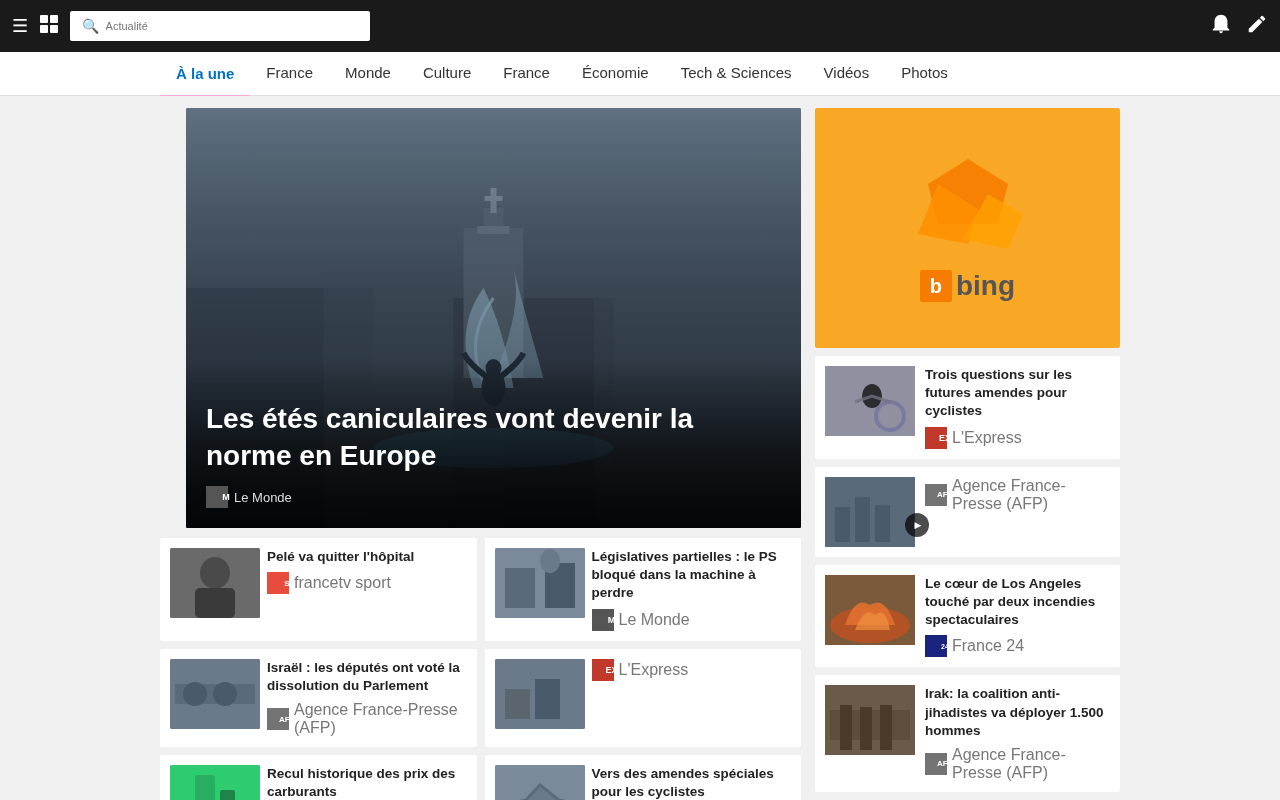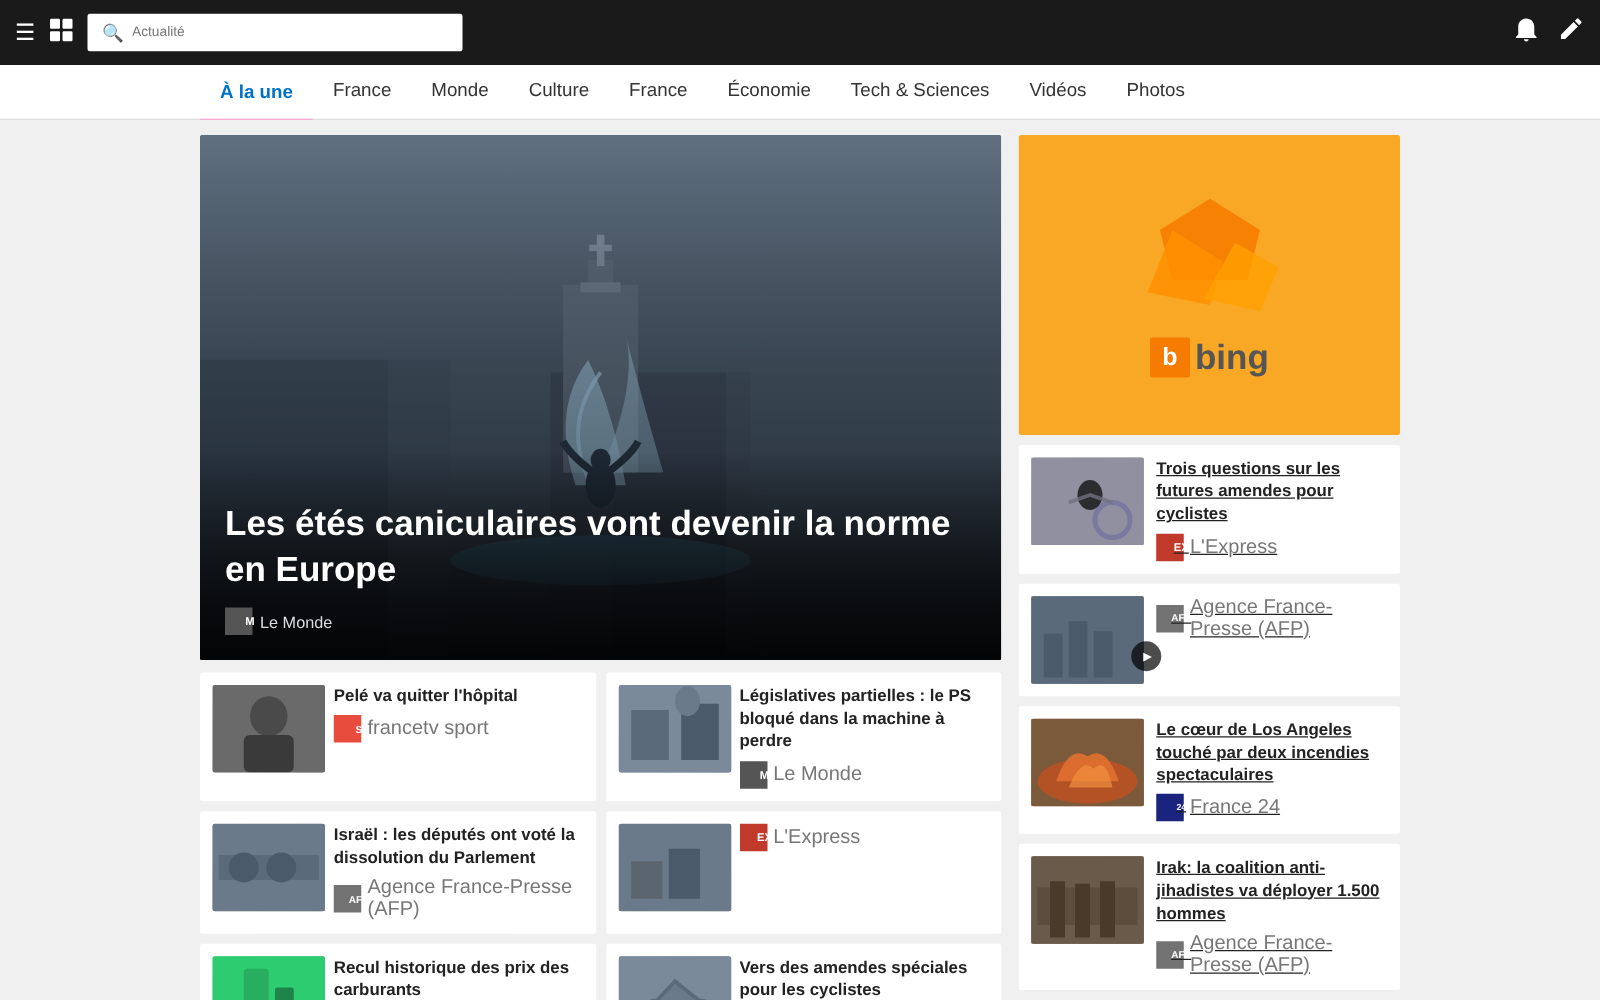--- a/index.html
+++ b/index.html
@@ -100,20 +100,21 @@
       min-width: 0;
     }
 
     
     .hero {
       position: relative;
       border-radius: 2px;
       overflow: hidden;
       cursor: pointer;
       margin-bottom: 10px;
+      margin-left: 26px;
     }
     .hero-image {
       width: 100%;
       height: 420px;
       background: linear-gradient(180deg, #4a6080 0%, #2c3e50 40%, #1a2a3a 100%);
       position: relative;
       overflow: hidden;
       display: flex;
       align-items: center;
       justify-content: center;
@@ -262,21 +263,20 @@
 
     
     .right-news-item {
       background: white;
       display: flex;
       gap: 10px;
       padding: 10px;
       cursor: pointer;
       border-radius: 2px;
       position: relative;
-      text-decoration: underline;
     }
     .right-thumb {
       width: 90px;
       height: 70px;
       flex-shrink: 0;
       border-radius: 2px;
     }
     .thumb-cycliste { background: linear-gradient(135deg, #a0a0b0, #707080); }
     .thumb-hagupit { background: linear-gradient(135deg, #5a6a7a, #3a4a5a); }
     .thumb-losangeles { background: linear-gradient(135deg, #8a5a3a, #5a3a1a); }

